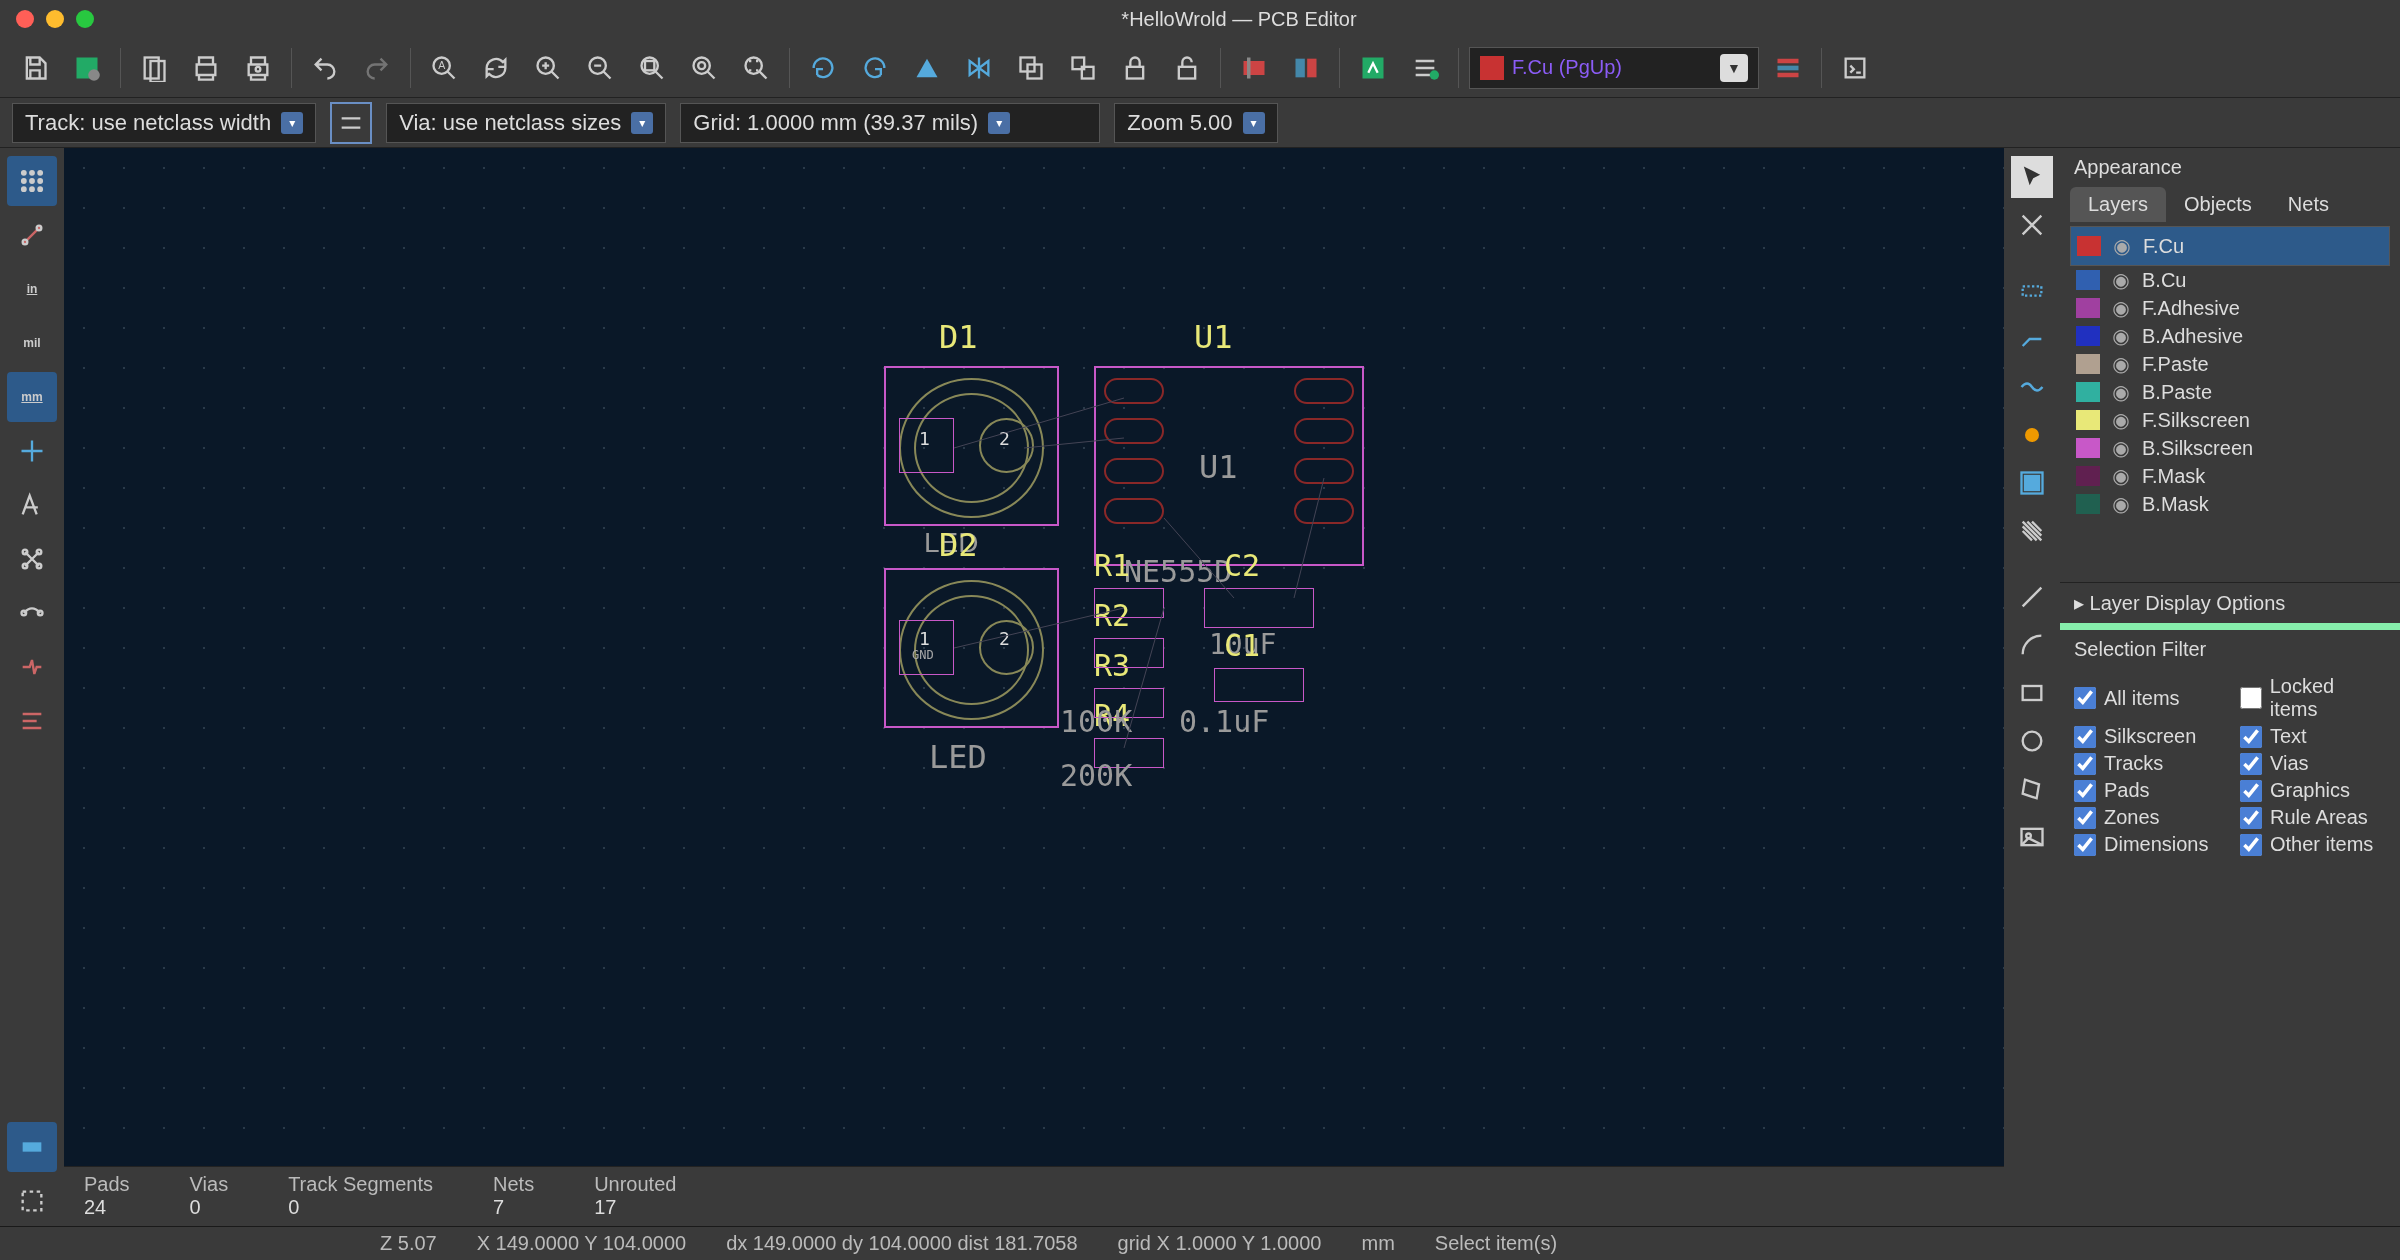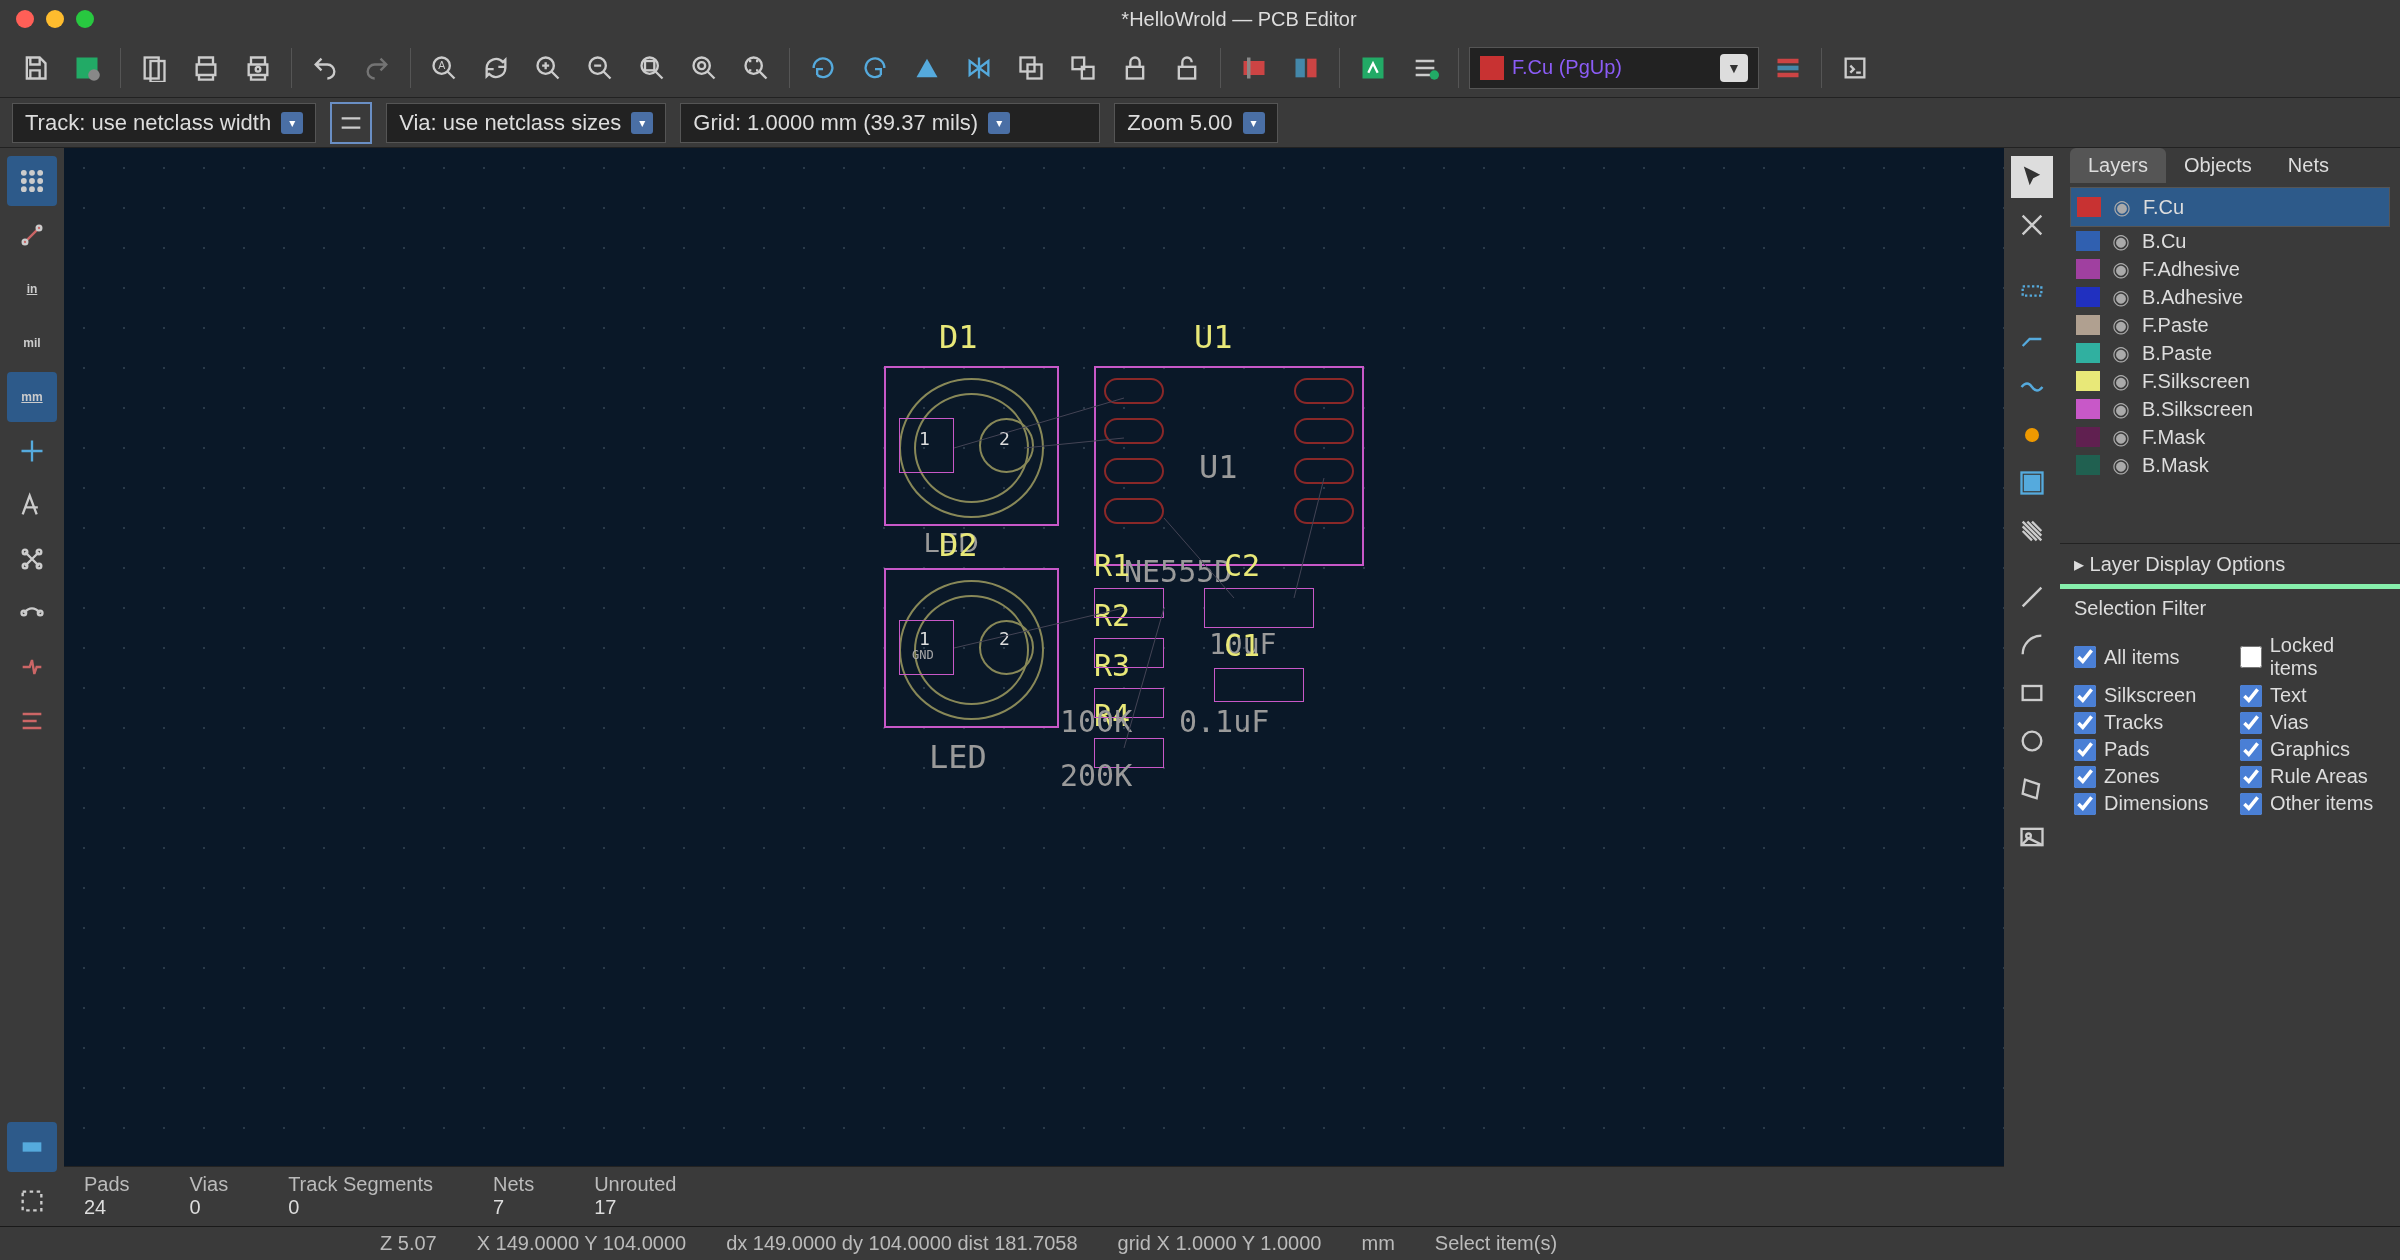--- a/index.html
+++ b/index.html
@@ -534,20 +534,21 @@
     <div class="rt-btn">
         <svg class="icon" viewBox="0 0 24 24">
           <rect x="3" y="5" width="18" height="14"></rect>
           <circle cx="9" cy="11" r="2"></circle>
           <path d="M3 19l6-6 12 6"></path>
         </svg>
       </div>
   </div>
 
   <div class="right-panel">
+    <div class="panel-title">Appearance</div>
     <div class="tabs">
       <div class="tab active">Layers</div>
       <div class="tab">Objects</div>
       <div class="tab">Nets</div>
     </div>
     <div class="layers-list" id="layers-list">
         <div class="layer-row sel">
           <div class="sw" style="background:#c83232"></div>
           <span class="eye">◉</span>
           <span>F.Cu</span>
@@ -594,21 +595,21 @@
         </div>
         <div class="layer-row">
           <div class="sw" style="background:#206050"></div>
           <span class="eye">◉</span>
           <span>B.Mask</span>
         </div>
       </div>
     <div class="panel-sec">
       ▸ <span>Layer Display Options</span>
     </div>
-    <div class="panel-title" style="border-top:5px solid #86efac">Selection Filter</div>
+    <div class="panel-title" style="border-top:7px solid #86efac">Selection Filter</div>
     <div class="filter-grid" id="filter-grid">
         <label class="chk">
           <input type="checkbox" checked="" style="">
           <span>All items</span>
         </label>
         <label class="chk">
           <input type="checkbox" style="">
           <span>Locked items</span>
         </label>
         <label class="chk">

